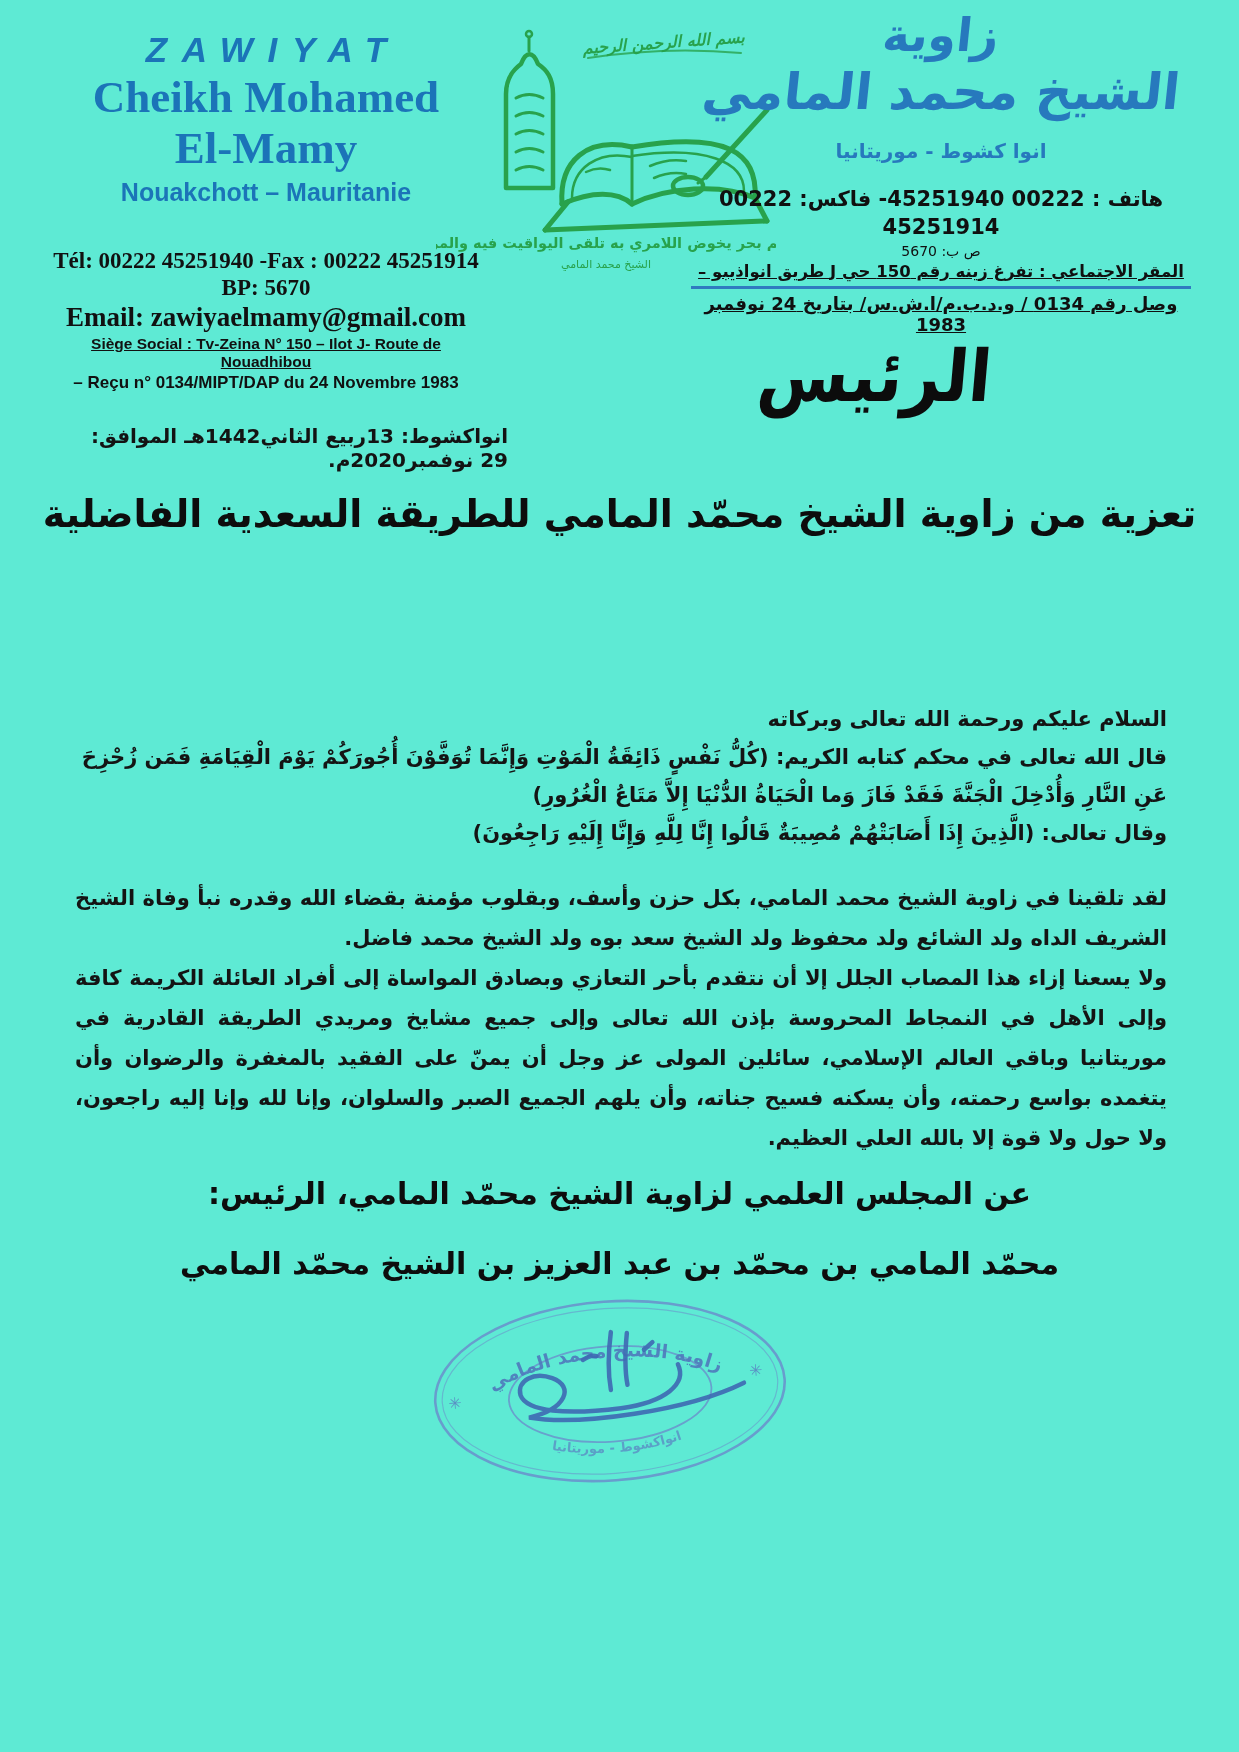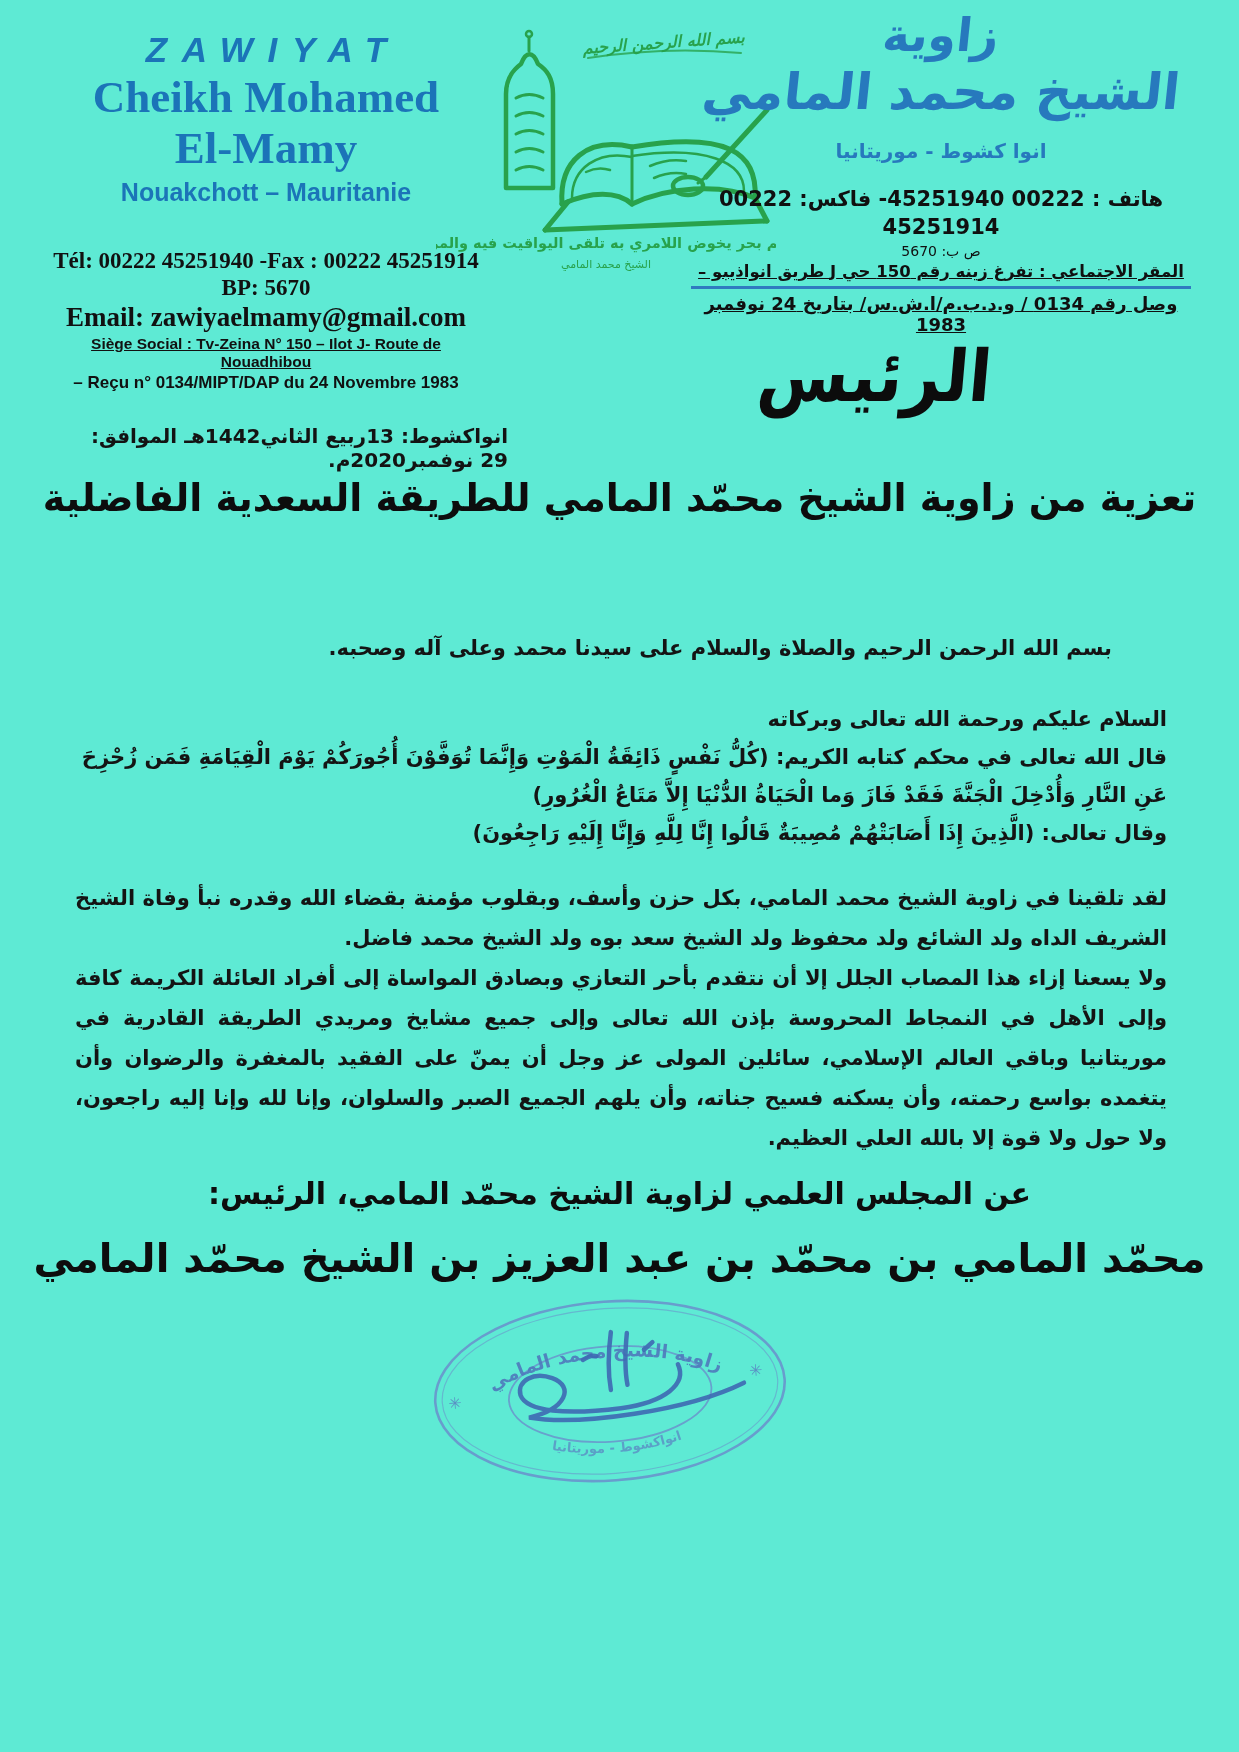--- a/index.html
+++ b/index.html
@@ -36,29 +36,29 @@
   .rh-contact .addr { font-weight:bold; font-size:16.5px; text-decoration:underline; margin-top:2px; }
   .rh-contact .rule { border-bottom:3px solid #2f7bc0; margin:5px 0 4px 0; }
   .rh-contact .receipt { font-weight:bold; font-size:18px; text-decoration:underline; }
   
   .addressee {
     position:absolute; right:248px; top:338px; font-size:66px; font-weight:800; color:#0c0c0c;
     transform:skewX(-5deg) scaleY(1.08); letter-spacing:-1px;
   }
   .date-line { position:absolute; left:90px; top:424px; width:418px; direction:rtl; text-align:right;
     font-weight:bold; font-size:20px; color:#131313; }
-  .main-title { position:absolute; left:0; right:0; top:476px; text-align:center; direction:rtl;
+  .main-title { position:absolute; left:0; right:0; top:492px; text-align:center; direction:rtl;
     font-weight:800; font-size:38px; color:#0d0d0d; }
   .body-block { position:absolute; left:75px; right:72px; direction:rtl; color:#141414; font-weight:bold; }
   .basmala-line { top:636px; font-size:21px; padding-left:60px; text-align:right; padding-right:55px; }
   .quotes-block { top:700px; font-size:21px; line-height:38px; text-align:right; }
   .paras-block  { top:878px; font-size:21px; line-height:40px; text-align:justify; }
   .signoff { position:absolute; left:0; right:0; top:1176px; text-align:center; direction:rtl; color:#0d0d0d; }
   .signoff .l1 { font-size:30px; font-weight:800; }
-  .signoff .l2 { font-size:40px; font-weight:800; margin-top:24px; }
+  .signoff .l2 { font-size:30px; font-weight:800; margin-top:35px; }
   
   .stamp { position:absolute; left:426px; top:1294px; width:368px; height:195px; transform:rotate(-4deg); opacity:0.92; }
 </style>
 </head>
 <body>
 
 <div id="page">
 
   <div class="lh-left">
     <div class="zawiyat">ZAWIYAT</div>
@@ -130,21 +130,20 @@
       <div class="receipt">وصل رقم 0134 / و.د.ب.م/ا.ش.س/ بتاريخ 24 نوفمبر 1983</div>
     </div>
   </div>
 
   <div class="addressee">الرئيس</div>
 
   <div class="date-line">انواكشوط: 13ربيع الثاني1442هـ الموافق: 29 نوفمبر2020م.</div>
 
   <div class="main-title">تعزية من زاوية الشيخ محمّد المامي للطريقة السعدية الفاضلية</div>
 
-  <div class="body-block basmala-line">بسم الله الرحمن الرحيم والصلاة والسلام على سيدنا محمد وعلى آله وصحبه.</div>
 
   <div class="body-block quotes-block">
     <div>السلام عليكم ورحمة الله تعالى وبركاته</div>
     <div>قال الله تعالى في محكم كتابه الكريم: (كُلُّ نَفْسٍ ذَائِقَةُ الْمَوْتِ وَإِنَّمَا تُوَفَّوْنَ أُجُورَكُمْ يَوْمَ الْقِيَامَةِ فَمَن زُحْزِحَ عَنِ النَّارِ وَأُدْخِلَ الْجَنَّةَ فَقَدْ فَازَ وَما الْحَيَاةُ الدُّنْيَا إِلاَّ مَتَاعُ الْغُرُورِ)</div>
     <div>وقال تعالى: (الَّذِينَ إِذَا أَصَابَتْهُمْ مُصِيبَةٌ قَالُوا إِنَّا لِلَّهِ وَإِنَّا إِلَيْهِ رَاجِعُونَ)</div>
   </div>
 
   <div class="body-block paras-block">
     <div>لقد تلقينا في زاوية الشيخ محمد المامي، بكل حزن وأسف، وبقلوب مؤمنة بقضاء الله وقدره  نبأ وفاة الشيخ الشريف الداه ولد الشائع ولد محفوظ ولد الشيخ سعد بوه ولد الشيخ محمد فاضل.</div>
     <div>ولا يسعنا إزاء هذا المصاب الجلل إلا أن نتقدم بأحر التعازي وبصادق المواساة إلى أفراد العائلة الكريمة كافة وإلى الأهل في النمجاط المحروسة بإذن الله تعالى وإلى جميع مشايخ ومريدي الطريقة القادرية في موريتانيا وباقي العالم الإسلامي، سائلين المولى عز وجل أن يمنّ على الفقيد بالمغفرة والرضوان وأن يتغمده بواسع رحمته، وأن يسكنه فسيح جناته، وأن يلهم الجميع الصبر والسلوان، وإنا لله وإنا إليه راجعون، ولا حول ولا قوة إلا بالله العلي العظيم.</div>

